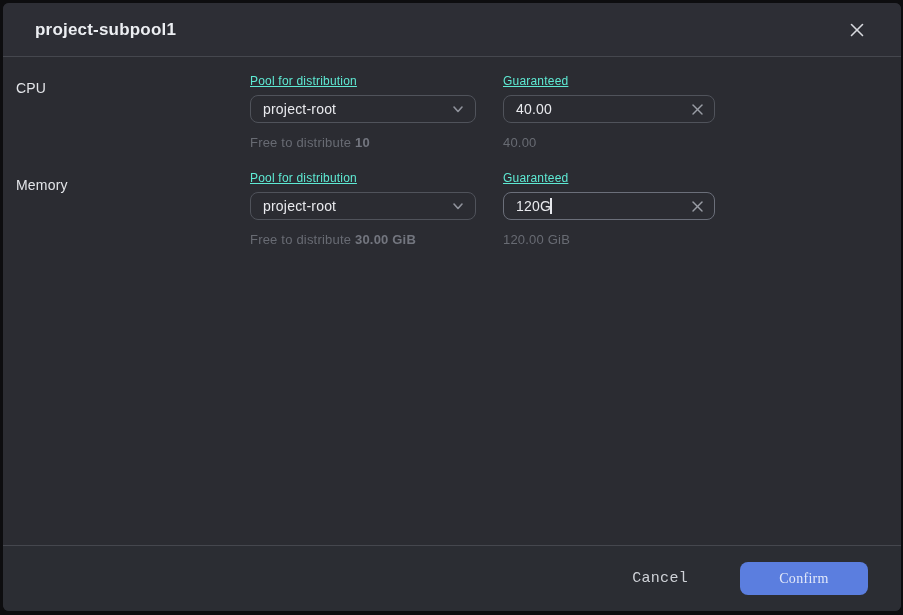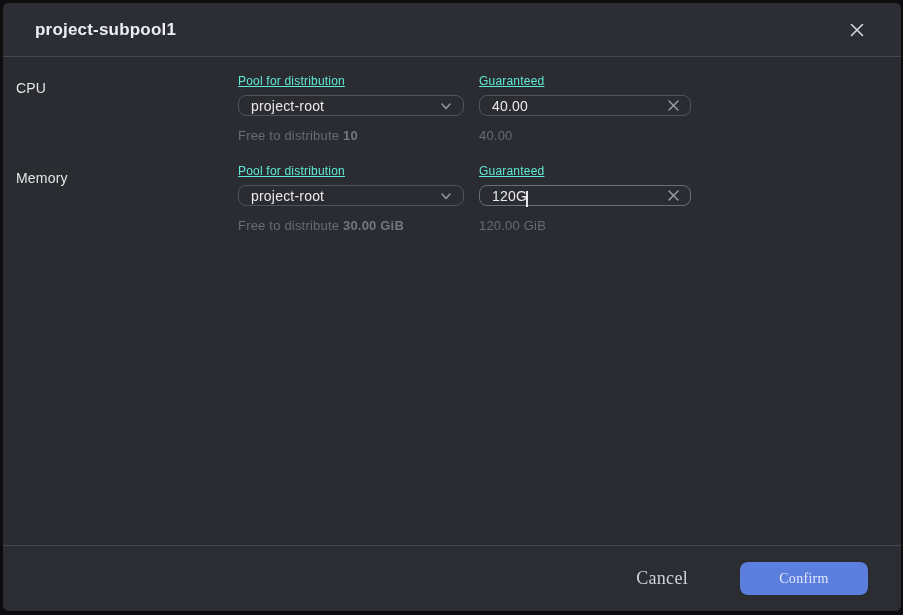--- a/index.html
+++ b/index.html
@@ -79,39 +79,39 @@
     width: 5px;
     background: #c8cad2;
   }
   .main {
     flex: 1;
     padding: 17px 0 0 13px;
   }
   .form-row {
     display: grid;
     grid-template-columns: 207px 226px 212px;
-    column-gap: 15px;
+    column-gap: 27px;
     margin-bottom: 21px;
   }
   .resource-label {
     color: #e3e5e9;
     font-size: 14px;
     padding-top: 6px;
     letter-spacing: 0.2px;
   }
   .field-label {
     color: #5eead4;
     font-size: 12px;
     line-height: 14px;
     margin-bottom: 7px;
     letter-spacing: 0.2px;
     text-decoration: underline;
   }
   .control {
-    height: 21px;
+    height: 28px;
     border: 1px solid #50535b;
     border-radius: 8px;
     display: flex;
     align-items: center;
     padding: 0 10px 0 12px;
     background: transparent;
     cursor: pointer;
     position: relative;
   }
   .control.focused { border-color: #6b6f7a; border-radius: 8px; }
@@ -167,22 +167,22 @@
     background: #2b2d33;
     display: flex;
     align-items: center;
     justify-content: flex-end;
     padding-right: 33px;
   }
   .cancel-btn {
     background: transparent;
     border: none;
     color: #cfd2d8;
-    font-size: 18px;
-    font-family: Liberation Serif, serif;
+    font-size: 15px;
+    font-family: Liberation Mono, monospace;
     letter-spacing: 0.3px;
     padding: 8px 20px;
     margin-right: 32px;
     cursor: pointer;
   }
   .confirm-btn {
     width: 128px;
     height: 33px;
     background: #5b7edf;
     border: none;

